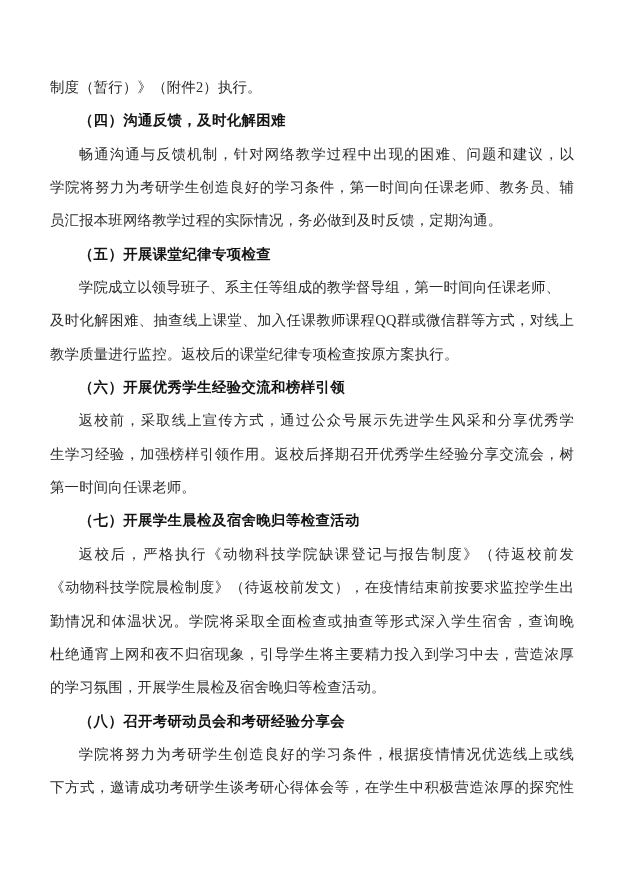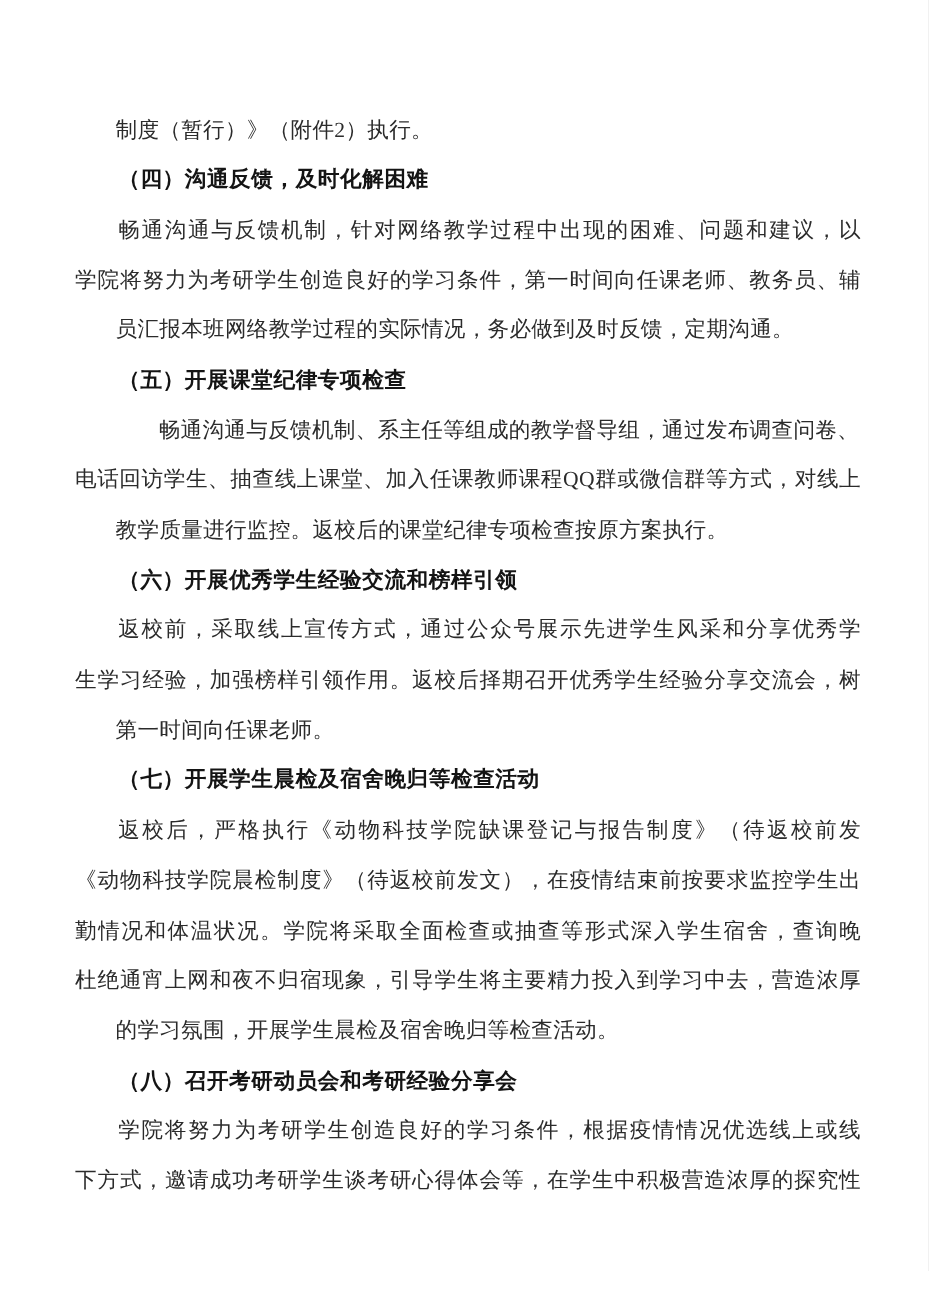--- a/index.html
+++ b/index.html
@@ -28,21 +28,20 @@
   .ln {
     height: 33.35px;
     line-height: 33.35px;
     text-align: justify;
     text-align-last: justify;
     overflow: hidden;
   }
   .ln.left {
     text-align: left;
     text-align-last: left;
-    margin-left: 27px;
   }
   .ln.ind {
     text-indent: 2em;
   }
   .ln.heading {
     font-family: "Liberation Sans", "DejaVu Sans", sans-serif;
     font-weight: 700;
     color: #141414;
     text-indent: 2em;
     text-align: left;
@@ -59,22 +58,22 @@
     <div class="ln left">制度（暂行）》（附件2）执行。</div>
 
     <div class="ln heading">（四）沟通反馈，及时化解困难</div>
 
     <div class="ln ind">畅通沟通与反馈机制，针对网络教学过程中出现的困难、问题和建议，以</div>
     <div class="ln">学院将努力为考研学生创造良好的学习条件，第一时间向任课老师、教务员、辅导</div>
     <div class="ln left">员汇报本班网络教学过程的实际情况，务必做到及时反馈，定期沟通。</div>
 
     <div class="ln heading">（五）开展课堂纪律专项检查</div>
 
-    <div class="ln ind left">畅通沟通与反馈机制、系主任等组成的教学督导组，通过发布调查问卷、</div>
-    <div class="ln">电话回访学生、抽查线上课堂、加入任课教师课程QQ群或微信群等方式，对线上</div>
+    <div class="ln ind left">学院成立以领导班子、系主任等组成的教学督导组，第一时间向任课老师、</div>
+    <div class="ln">及时化解困难、抽查线上课堂、加入任课教师课程QQ群或微信群等方式，对线上</div>
     <div class="ln left">教学质量进行监控。返校后的课堂纪律专项检查按原方案执行。</div>
 
     <div class="ln heading">（六）开展优秀学生经验交流和榜样引领</div>
 
     <div class="ln ind">返校前，采取线上宣传方式，通过公众号展示先进学生风采和分享优秀学</div>
     <div class="ln">生学习经验，加强榜样引领作用。返校后择期召开优秀学生经验分享交流会，树</div>
     <div class="ln left">第一时间向任课老师。</div>
 
     <div class="ln heading">（七）开展学生晨检及宿舍晚归等检查活动</div>
 

